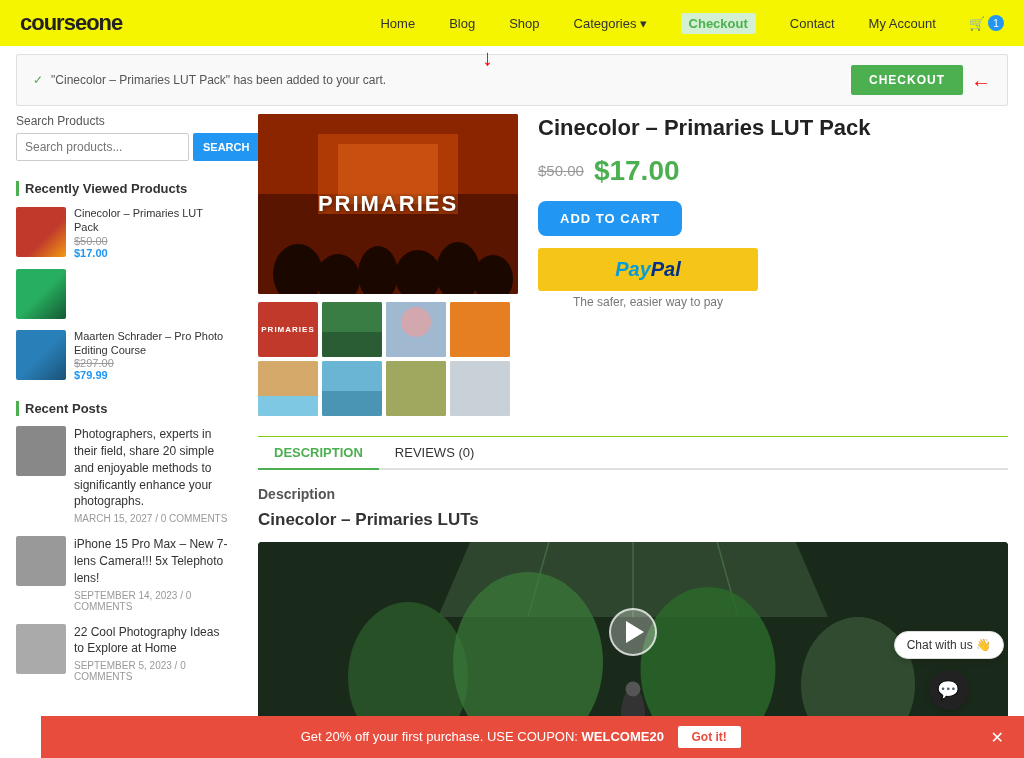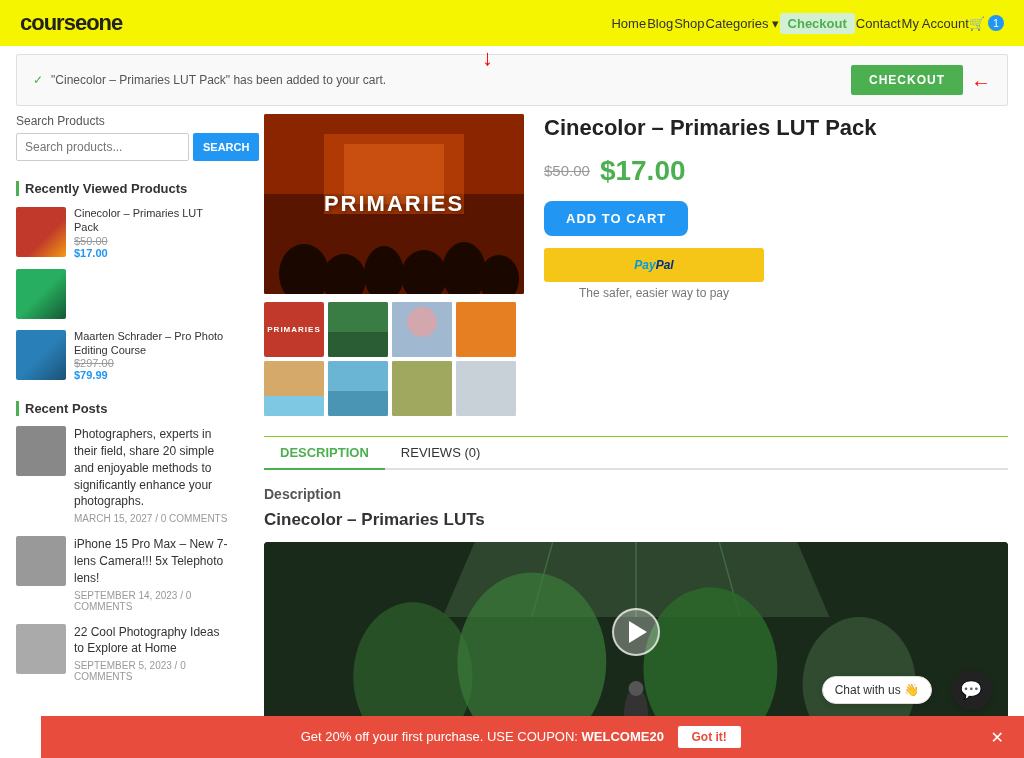--- a/index.html
+++ b/index.html
@@ -17,21 +17,21 @@
     #logo {
       font-size: 22px;
       font-weight: bold;
       color: #222;
       letter-spacing: -1px;
     }
     #logo span { color: #222; }
     #nav {
       display: flex;
       align-items: center;
-      gap: 1px;
+      gap: 34px;
       font-size: 13px;
     }
     .nav-item {
       color: #333;
       cursor: pointer;
       text-decoration: none;
     }
     .nav-item.active {
       color: #4CAF50;
       font-weight: bold;
@@ -97,21 +97,21 @@
     }
     .checkout-bar-arrow {
       color: red;
       font-size: 20px;
       margin-left: 8px;
     }
 
     
     #main {
       display: flex;
-      gap: 8px;
+      gap: 2px;
       padding: 0 16px;
     }
 
     
     #sidebar {
       width: 230px;
       flex-shrink: 0;
       padding-right: 16px;
     }
     .sidebar-section-title {
@@ -292,21 +292,21 @@
     #paypal-btn {
       background: #f5c518;
       border: none;
       padding: 10px 22px;
       cursor: pointer;
       border-radius: 3px;
       width: 220px;
       display: flex;
       align-items: center;
       justify-content: center;
-      font-size: 12px;
+      font-size: 20px;
       font-weight: bold;
       color: #003087;
       margin-bottom: 4px;
     }
     #paypal-btn .paypal-text { font-style: italic; }
     #paypal-safe { font-size: 12px; color: #777; text-align: center; width: 220px; }
 
     
     #tabs-section { border-top: 1px solid #84cc16; padding-top: 0; }
     #tab-bar { display: flex; gap: 0; margin-bottom: 16px; border-bottom: 2px solid #e0e0e0; }
@@ -387,25 +387,26 @@
       color: #fff;
       font-size: 16px;
       cursor: pointer;
       margin-left: 10px;
     }
 
     
     #chat-widget {
       position: fixed;
       bottom: 48px;
-      right: 32px;
-      display: flex;
-      align-items: center;
-      gap: 20px;
+      right: 20px;
+      display: flex;
+      align-items: center;
+      gap: 11px;
       z-index: 99;
+      flex-direction: column;
     }
     #chat-label {
       background: #fff;
       border: 1px solid #ddd;
       padding: 6px 12px;
       border-radius: 20px;
       font-size: 12px;
       box-shadow: 0 2px 6px rgba(0,0,0,0.15);
     }
     #chat-btn {

